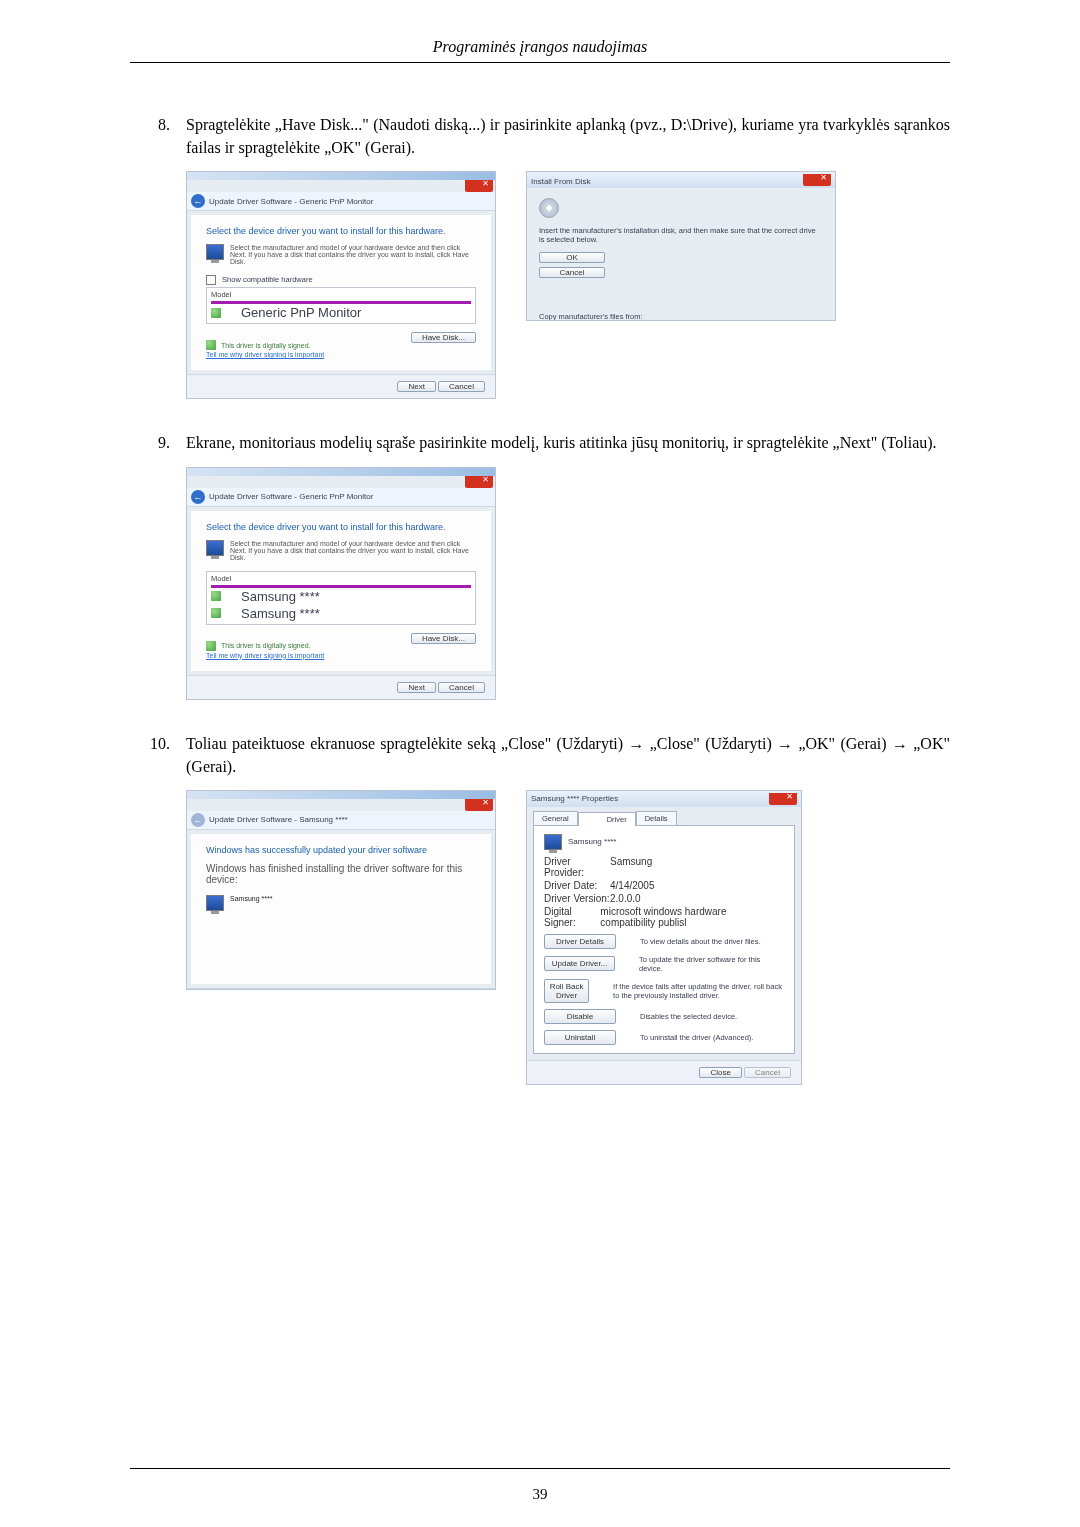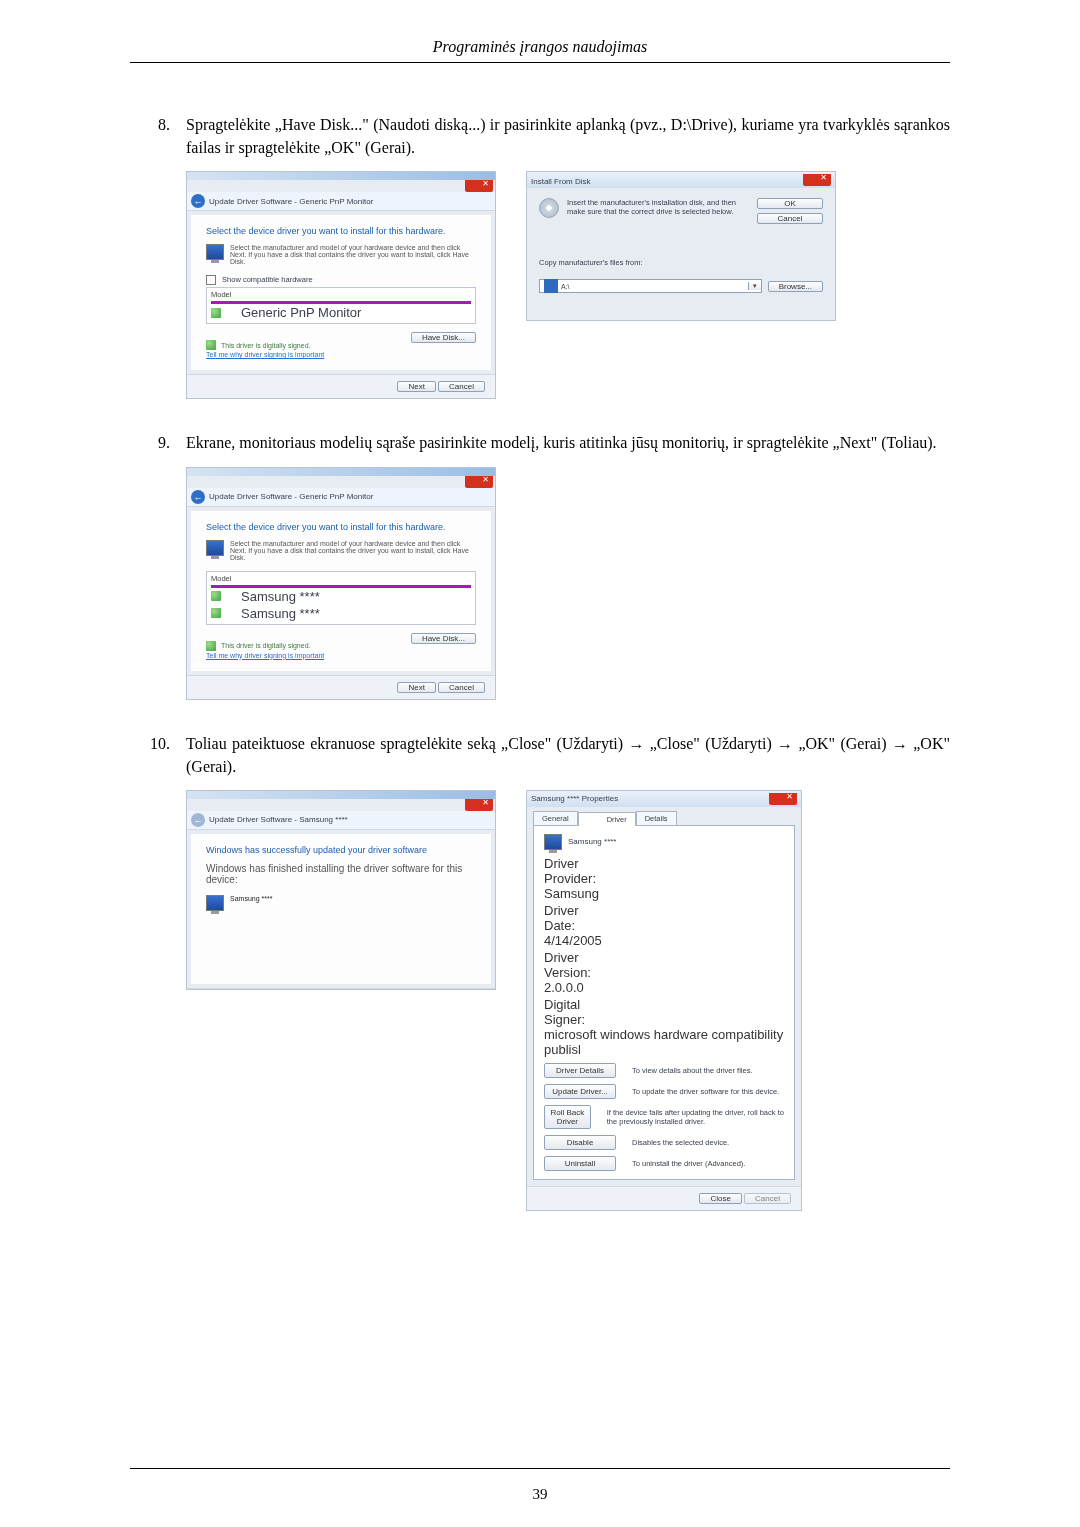--- a/index.html
+++ b/index.html
@@ -224,33 +224,32 @@
     padding-left: 28px;
   }
   .props-body {
     border: 1px solid #aab4c4;
     background: #fff;
     margin: 0 6px 6px 6px;
     padding: 8px 10px;
   }
   .prop-row {
     display: flex;
-    font-size: 13px;
+    font-size: 10px;
     margin: 2px 0;
     color: #333;
-    flex-direction: column;
   }
   .prop-row .k {
     width: 66px;
     color: #333;
   }
   .prop-btn-row {
     display: flex;
     align-items: center;
-    gap: 16px;
+    gap: 24px;
     margin-top: 6px;
     font-size: 7.5px;
   }
   .prop-btn-row .btn {
     width: 70px;
     text-align: center;
     padding: 2px 0;
   }
   .dropdown {
     display: inline-flex;
@@ -348,21 +347,21 @@
         <span class="btn">Cancel</span>
       </div>
     </div>
 
     <div class="fig" style="width:310px;height:150px;">
       <div style="display:flex;align-items:flex-end;background:linear-gradient(#eaf1fb,#d0dff1);padding:2px 4px;">
         <span>Install From Disk</span>
         <div class="win-close" style="margin-left:auto;"></div>
       </div>
       <div style="padding:10px 12px;">
-        <div style="display:flex;gap:8px;">
+        <div style="display:flex;gap:8px;flex-direction:column;">
           <div class="cd-icon"></div>
           <div style="flex:1;font-size:7.5px;">Insert the manufacturer's installation disk, and then make sure that the correct drive is selected below.</div>
           <div style="display:flex;flex-direction:column;gap:4px;">
             <span class="btn" style="width:44px;text-align:center;">OK</span>
             <span class="btn" style="width:44px;text-align:center;">Cancel</span>
           </div>
         </div>
         <div style="margin-top:34px;font-size:7.5px;">Copy manufacturer's files from:</div>
         <div style="display:flex;align-items:center;margin-top:12px;">
           <div class="dropdown">

